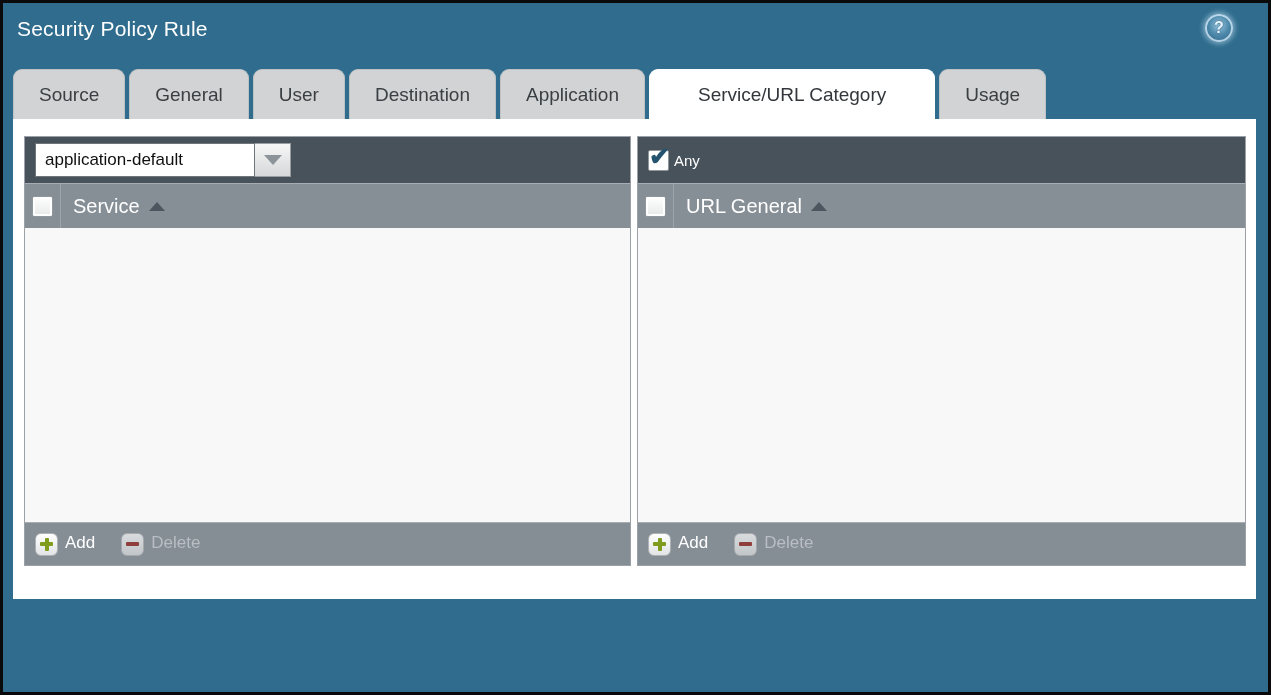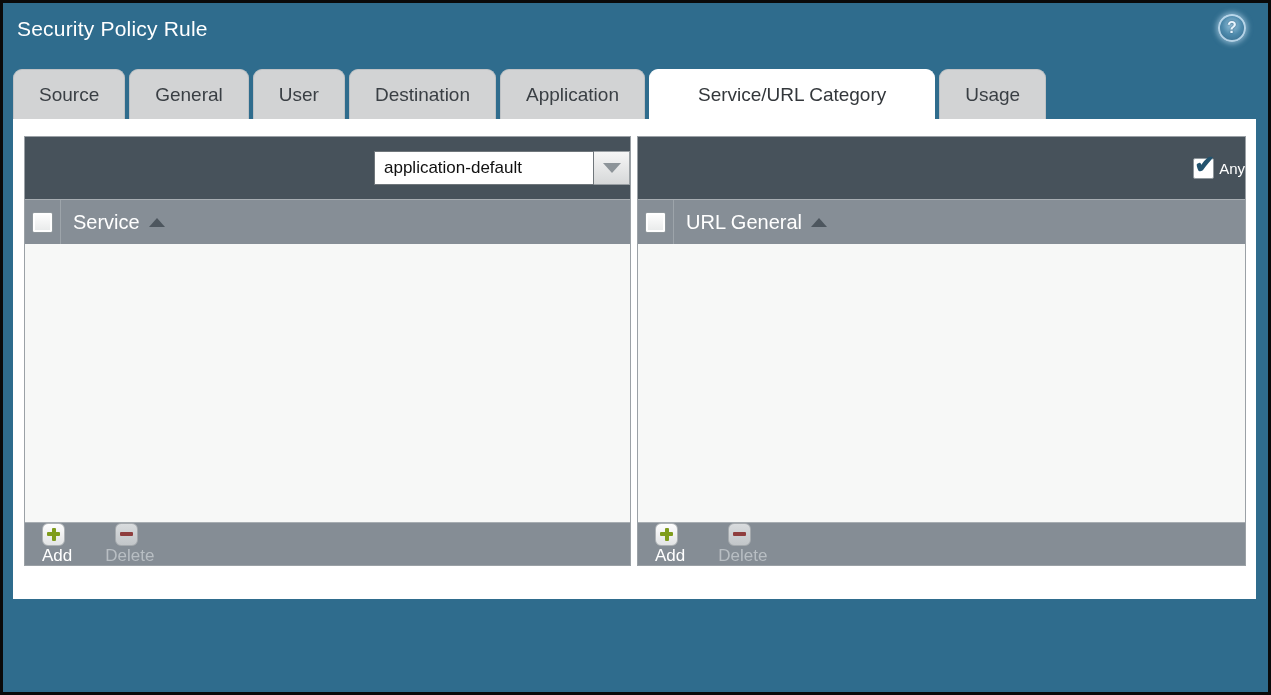--- a/index.html
+++ b/index.html
@@ -2,21 +2,21 @@
 <html><head>
 <meta charset="utf-8">
 <style>
   * { margin:0; padding:0; box-sizing:border-box; }
   html,body { width:1271px; height:695px; background:#000; overflow:hidden;
               font-family:"Liberation Sans", sans-serif; }
   .frame { position:absolute; inset:0; background:#0a0a0a; }
   .dialog { position:absolute; inset:3px; background:#2f6c8d; }
 
   
-  .titlebar { position:absolute; left:0; top:0; right:4px; height:60px; }
+  .titlebar { position:absolute; left:0; top:0; right:17px; height:60px; }
   .title-text { position:absolute; left:14px; top:14px; color:#ffffff;
                 font-size:21px; letter-spacing:0.2px; }
   .help-icon { position:absolute; right:18px; top:11px; width:28px; height:28px;
                border-radius:50%; cursor:pointer;
                background:radial-gradient(circle at 50% 40%, #9cc7e0 0%, #4d89ab 45%, #2c5f80 100%);
                box-shadow:0 0 5px 2px rgba(190,220,240,.55), inset 0 0 0 2px rgba(220,240,255,.75);
                display:flex; align-items:center; justify-content:center; }
   .help-icon span { color:#eaf6ff; font-size:16px; font-weight:bold;
                     text-shadow:0 0 2px #1c4a66; }
 
@@ -31,22 +31,22 @@
 
   
   .content { position:absolute; left:10px; top:116px; width:1243px; height:480px;
              background:#ffffff; }
 
   .panel { position:absolute; top:17px; height:430px; border:1px solid #9ba1a6;
            background:#f7f8f8; display:flex; flex-direction:column; }
   .panel-left  { left:11px;  width:607px; }
   .panel-right { left:624px; width:609px; }
 
-  .panel-toolbar { height:62px; background:#47525b; flex:0 0 auto;
-                   display:flex; align-items:center;justify-content:flex-end; }
+  .panel-toolbar { height:46px; background:#47525b; flex:0 0 auto;
+                   display:flex; align-items:center; }
   .panel-header  { height:45px; background:#868e96; flex:0 0 auto;
                    border-top:1px solid #a7adb2; display:flex; align-items:center; }
   .panel-body    { flex:1 1 auto; background:#f7f8f7; }
   .panel-footer  { height:43px; background:#858d95; flex:0 0 auto;
                    border-top:1px solid #a7adb2; display:flex; align-items:center;
                    padding-left:10px; }
 
   
   .dropdown { display:flex; margin-left:10px; height:34px; cursor:pointer; }
   .dropdown-value { width:220px; background:#ffffff; border:1px solid #6f767b;
@@ -73,21 +73,21 @@
   .hdr-divider { width:1px; align-self:stretch; background:#9da4aa; }
   .hdr-label { margin-left:12px; color:#ffffff; font-size:20px; cursor:pointer; }
   .sort-asc { width:0; height:0; margin-left:9px; cursor:pointer;
               border-left:8px solid transparent; border-right:8px solid transparent;
               border-bottom:9px solid #4d565e; }
 
   .any-row { display:flex; align-items:center; margin-left:10px; }
   .any-label { color:#ffffff; font-size:15px; margin-left:5px; }
 
   
-  .tool-btn { display:flex; align-items:center; cursor:pointer; margin-right:26px;flex-direction:column; }
+  .tool-btn { display:flex; cursor:pointer; margin-right:26px; }
   .tool-icon { width:23px; height:23px; border-radius:6px; position:relative;
                flex:0 0 auto; }
   .icon-plus { background:linear-gradient(#fefefe,#e2e4e5); border:1px solid #adb2b5; }
   .icon-plus i, .icon-plus b { position:absolute; background:#7f9c1c; border-radius:1px; }
   .icon-plus i { left:4px; top:8.5px; width:13px; height:4px; }
   .icon-plus b { left:8.5px; top:4px; width:4px; height:13px; }
   .icon-minus { background:linear-gradient(#d9dcde,#c2c6c9); border:1px solid #a5aaae; }
   .icon-minus i { position:absolute; left:4px; top:8.5px; width:13px; height:4px;
                   background:#8f3e3e; border-radius:1px; }
   .tool-label { margin-left:7px; font-size:17px; color:#ffffff; }

